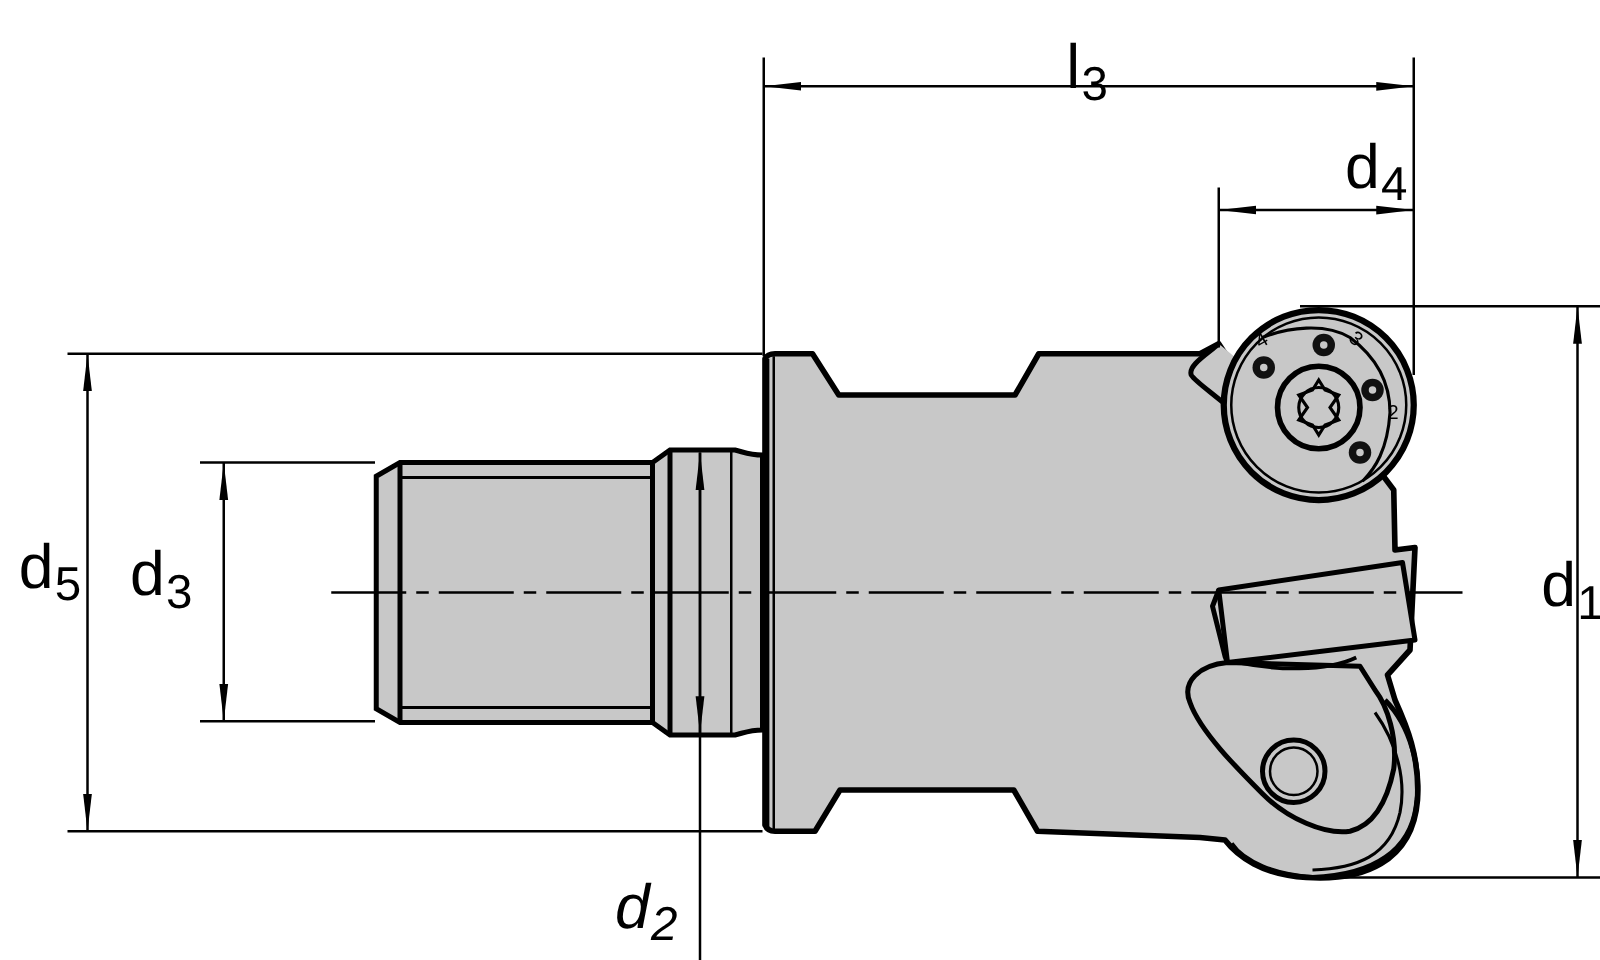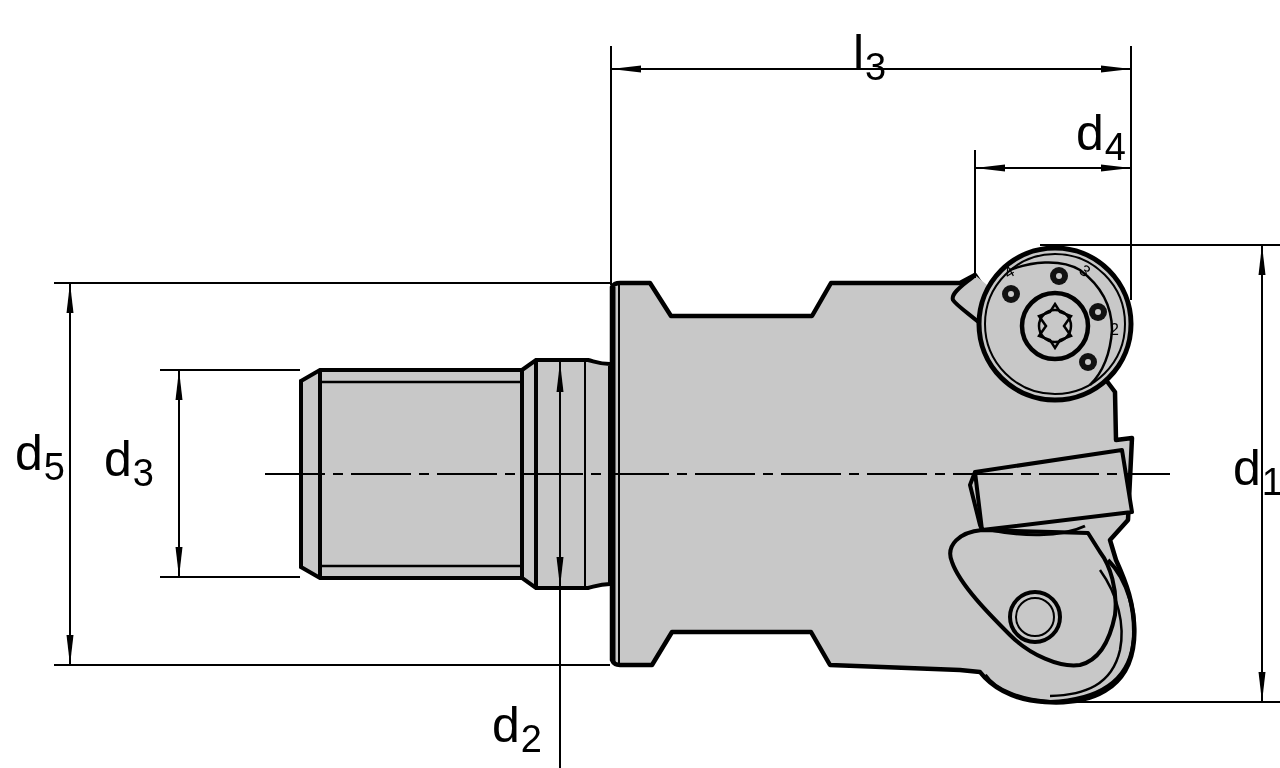--- a/index.html
+++ b/index.html
@@ -113,15 +113,15 @@
 </div>
 <div class="lbl" style="left:2px; top:428px;margin-left:13px;">
   <span>d</span><span class="sub">5</span>
 </div>
 <div class="lbl" style="left:104px; top:434px;">
   <span>d</span><span class="sub">3</span>
 </div>
 <div class="lbl" style="left:1233px; top:443px;">
   <span>d</span><span class="sub">1</span>
 </div>
-<div class="lbl" style="left:492px; top:700px;">
+<div class="lbl" style="left:492px; top:700px;font-style:italic;">
   <span>d</span><span class="sub">2</span>
 </div>
 
 </body></html>

